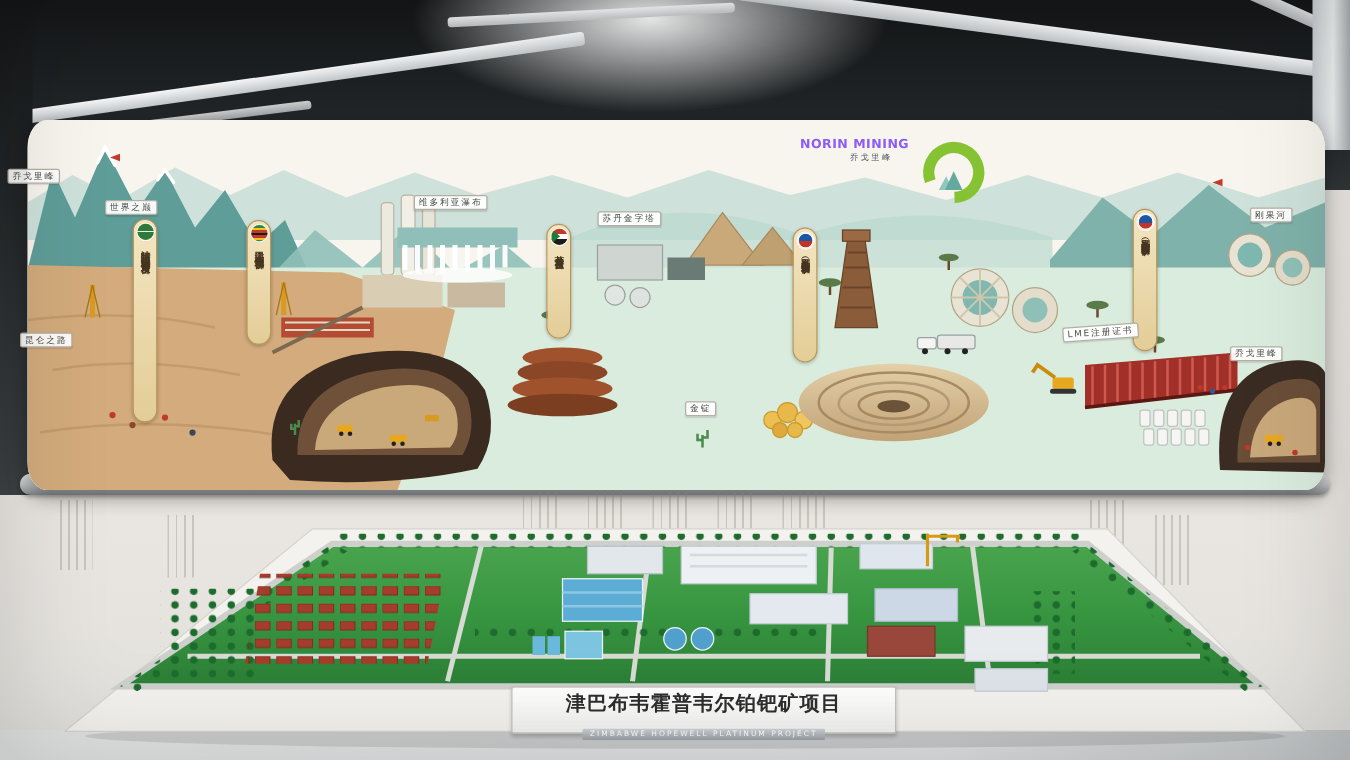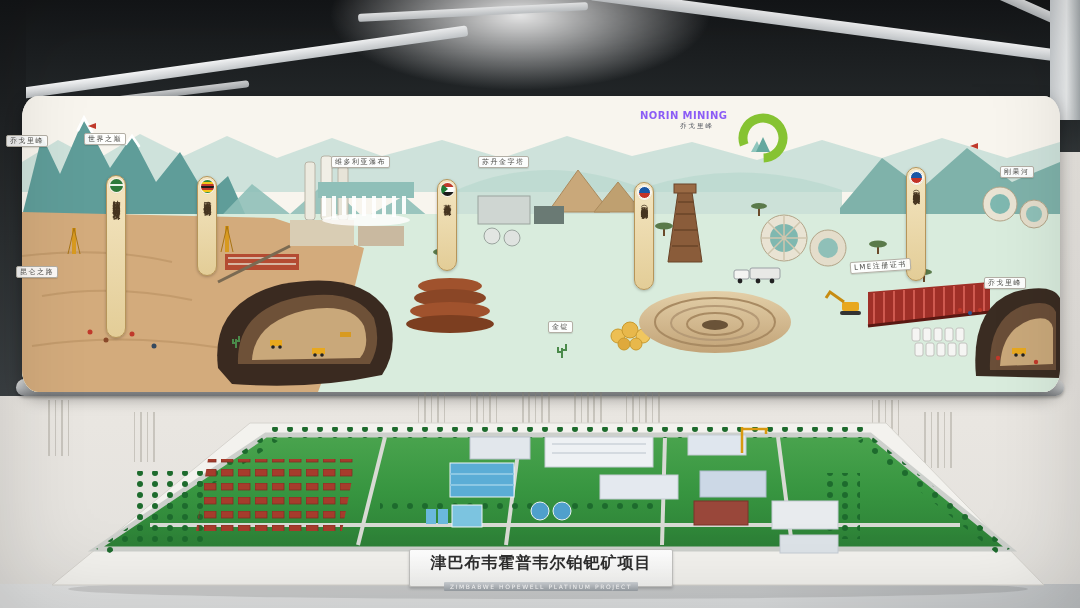--- a/index.html
+++ b/index.html
@@ -61,21 +61,21 @@
 
   
   .pill{position:absolute;z-index:5;background:rgba(255,255,255,.93);border:1px solid #b3afa5;
         border-radius:2px;font-size:7px;line-height:1.2;color:#4a4a46;padding:1px 3px;
         letter-spacing:1.5px;white-space:nowrap;box-shadow:0 1px 1px rgba(0,0,0,.12);}
 
   
   .model{position:absolute;left:0;top:413px;z-index:6;}
   .floor{position:absolute;left:0;top:584px;width:1080px;height:24px;z-index:4;
          background:linear-gradient(90deg,#e3e4e4,#dddfe0 70%,#c2c5c7);}
-  .nameplate{position:absolute;left:409px;top:549px;width:264px;height:38px;z-index:7;
+  .nameplate{position:absolute;left:409px;top:549px;width:308px;height:38px;z-index:7;
              background:linear-gradient(#ffffff,#f2f2f0);border:1px solid #c2c2bf;border-radius:2px;
              box-shadow:0 2px 3px rgba(0,0,0,.18);text-align:center;box-sizing:border-box;padding-top:3px;}
   .np-cn{font-size:16px;font-weight:700;color:#2e2e2e;letter-spacing:1px;}
   .np-en{display:inline-block;margin-top:1px;font-size:6px;letter-spacing:1.6px;color:#fdfdfd;
          background:linear-gradient(#cfd3d7,#9aa0a6);padding:1px 6px;border-radius:1px;}
 </style>
 </head>
 <body>
 
 <div class="scene">
@@ -357,24 +357,24 @@
   <div class="banner" style="left:634px;top:182px;height:108px">
     <span class="flag roundel"></span>
     <span class="vtext small">刚果（金）庞比铜钴矿项目</span>
   </div>
   <div class="banner" style="left:906px;top:167px;height:114px">
     <span class="flag roundel"></span>
     <span class="vtext small">刚果（金）卡莫亚铜钴矿项目</span>
   </div>
 
   <div class="pill" style="left:6px;top:135px">乔戈里峰</div>
-  <div class="pill" style="left:84px;top:133px">世界之巅</div>
+  <div class="pill" style="left:84px;top:160px">世界之巅</div>
   <div class="pill" style="left:16px;top:266px">昆仑之路</div>
   <div class="pill" style="left:331px;top:156px">维多利亚瀑布</div>
-  <div class="pill" style="left:478px;top:156px">苏丹金字塔</div>
+  <div class="pill" style="left:478px;top:169px">苏丹金字塔</div>
   <div class="pill" style="left:1000px;top:166px">刚果河</div>
   <div class="pill" style="left:850px;top:260px;transform:rotate(-4deg)">LME注册证书</div>
   <div class="pill" style="left:548px;top:321px">金锭</div>
   <div class="pill" style="left:984px;top:277px">乔戈里峰</div>
 
   <div class="floor"></div>
 
   <svg class="model" width="1080" height="195" viewBox="0 0 1080 195">
     <defs>
       <linearGradient id="grass" x1="0" y1="0" x2="0" y2="1">

